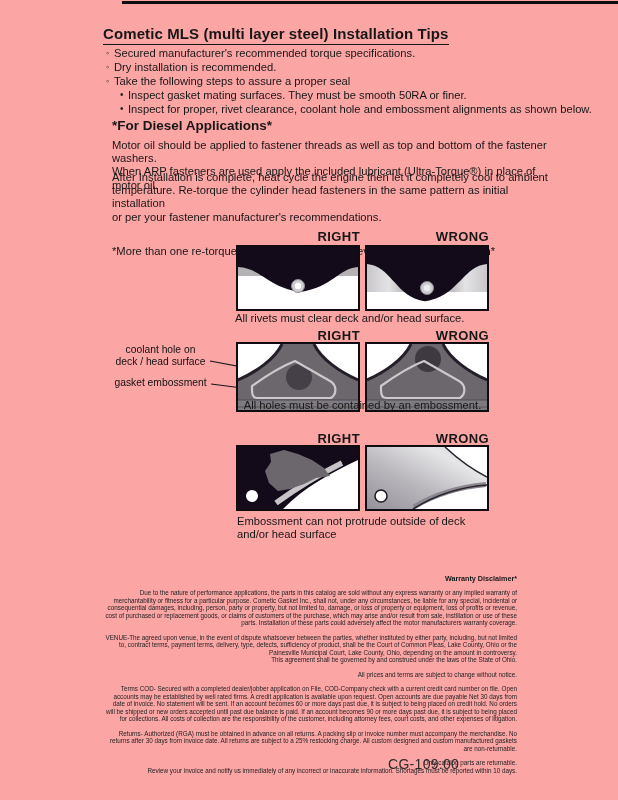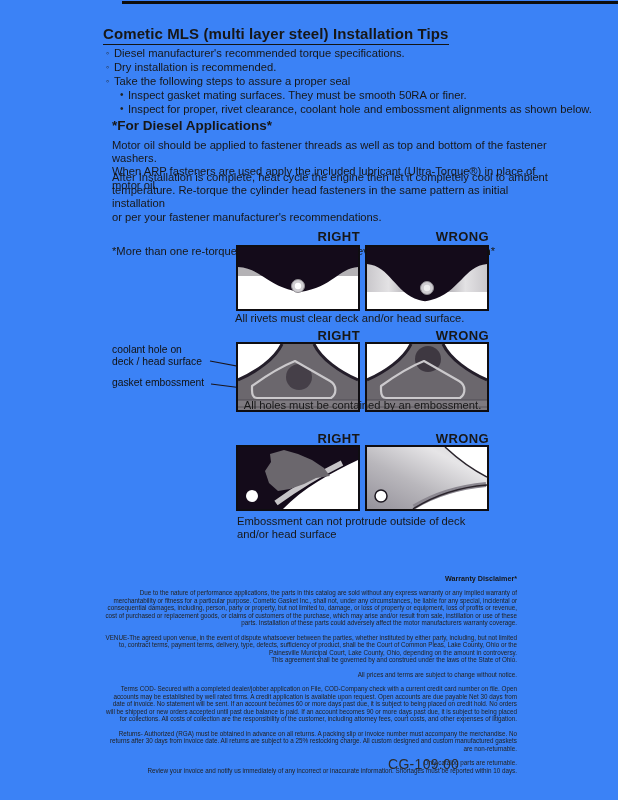--- a/index.html
+++ b/index.html
@@ -1,17 +1,17 @@
 <!DOCTYPE html>
 <html><head>
 <meta charset="utf-8">
 <style>
   html,body { margin:0; padding:0; background:#fff; }
   .page {
-    position:relative; width:618px; height:800px; background:#3b82f6;
+    position:relative; width:618px; height:800px; background:#fca5a5;
     font-family:"Liberation Sans", sans-serif; color:#171717; overflow:hidden;
   }
   .abs { position:absolute; }
   .top-artifact { left:122px; top:1px; width:496px; height:3px; background:#0e0e0e; }
 
   .doc-title {
     left:103px; top:25px; font-size:15px; font-weight:bold;
     border-bottom:1.8px solid #141414; padding-bottom:2px; letter-spacing:0.1px;
   }
 
@@ -25,42 +25,42 @@
   .para { left:112px; width:440px; font-size:11.2px; line-height:13.2px; white-space:pre-line; }
   .p1 { top:139px; } .p2 { top:171px; } .p3 { top:216px;margin-top:29px; }
 
   .dlabel { width:124px; text-align:right; font-size:13px; font-weight:600; letter-spacing:0.4px; }
   .panel { width:124px; height:66px; border:2px solid #0f0d11; box-sizing:border-box; background:#fff; }
   .panel.tall { height:70px; }
   .panel svg { display:block; }
 
   .cap { font-size:11.2px; line-height:13px; white-space:pre-line; }
 
-  .callout { text-align:left; font-size:10.3px; line-height:12px; color:#111; }
+  .callout { text-align:center; font-size:10.3px; line-height:12px; color:#111; }
   .pointer-svg { left:0; top:0; pointer-events:none; }
 
   .warranty { left:103px; top:574px; width:414px;text-align:right; }
   .warranty h4 { margin:0 0 6px 0; font-size:7.2px; font-weight:bold; }
   .warranty p { margin:0 0 7px 0; font-size:6.3px; line-height:7.5px; white-space:pre-line; color:#222; }
 
   .part-code { left:388px; top:756px; font-size:14px; color:#2b2b2b; letter-spacing:0.3px; }
 </style>
 </head>
 <body>
 
 <div class="page">
 
   <div class="abs top-artifact"></div>
 
   <div class="abs doc-title">Cometic MLS (multi layer steel) Installation Tips</div>
 
   <div class="abs bullets">
     <div class="b">
         <span class="mk">◦</span>
-        <span>Diesel manufacturer's recommended torque specifications.</span>
+        <span>Secured manufacturer's recommended torque specifications.</span>
       </div>
     <div class="b">
         <span class="mk">◦</span>
         <span>Dry installation is recommended.</span>
       </div>
     <div class="b">
         <span class="mk">◦</span>
         <span>Take the following steps to assure a proper seal</span>
       </div>
     <div class="b sub">

